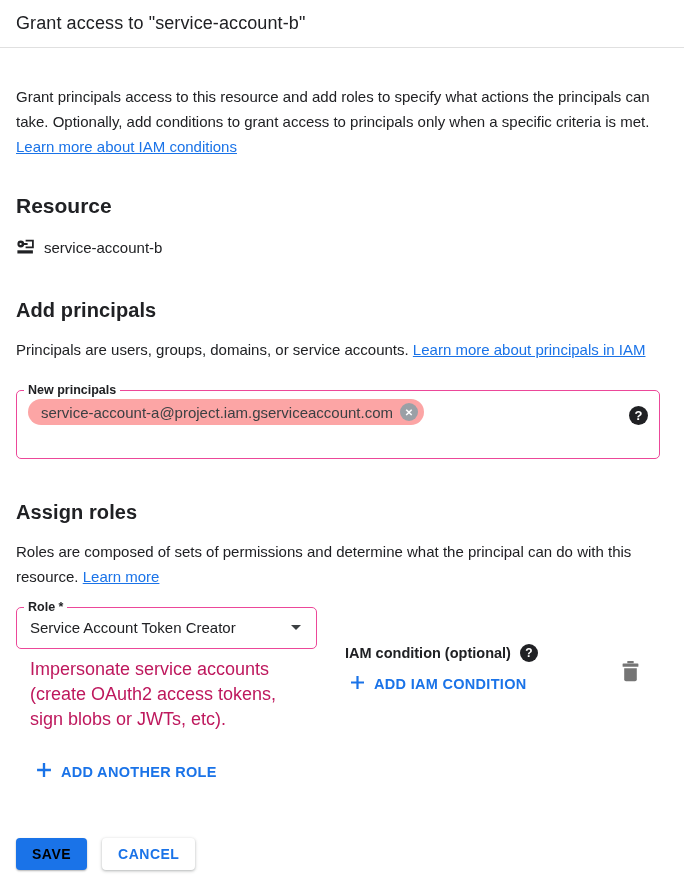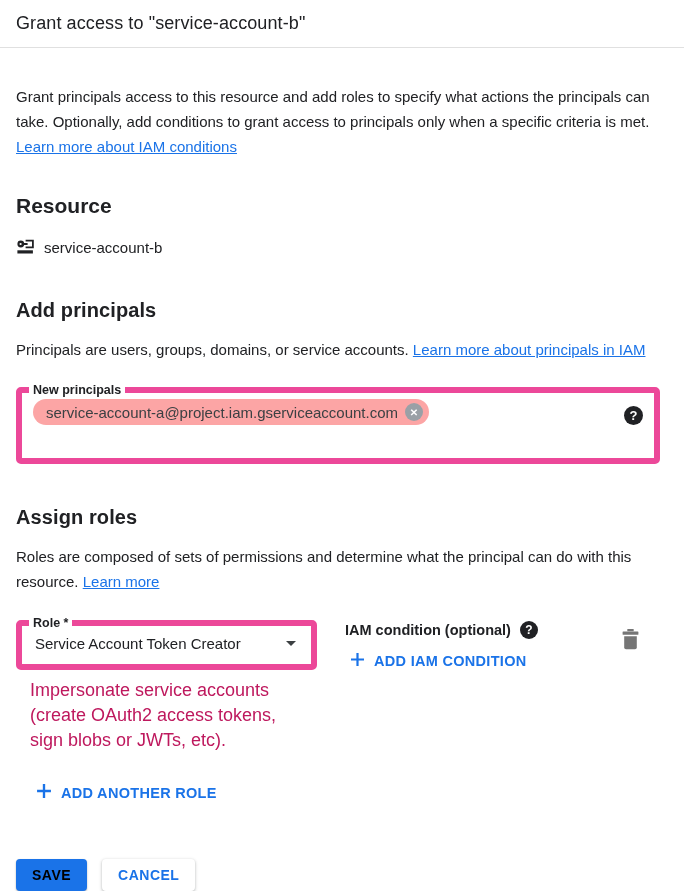--- a/index.html
+++ b/index.html
@@ -18,21 +18,21 @@
   a.link { color:#1a73e8; text-decoration:underline; cursor:pointer; }
 
   .heading-sm { margin-top:35px; font-size:21px; font-weight:700; }
   .resource-row { margin-top:19px; display:flex; align-items:center; gap:8px; font-size:15px; }
   .resource-row svg { display:block; }
 
   .heading-lg { margin-top:42px; font-size:20px; font-weight:700; letter-spacing:0.1px; }
   .section-desc { margin-top:15px; font-size:15px; line-height:25px; max-width:652px; }
 
   fieldset.field {
-    border:6px solid #ec4899; border-radius:5px; background:#fff;
+    border:1px solid #ec4899; border-radius:5px; background:#fff;
   }
   fieldset.field legend {
     font-size:12.5px; font-weight:700; color:#202124;
     padding:0 4px; margin-left:7px; line-height:14px;
   }
   .principals-field { margin-top:21px; width:644px; cursor:text; }
   .principals-inner {
     display:flex; justify-content:space-between; align-items:flex-start;
     padding:2px 11px 33px 11px;
   }
@@ -49,21 +49,21 @@
     border:none; cursor:pointer; flex:0 0 auto;
   }
   .help-icon {
     width:19px; height:19px; border-radius:50%; background:#202124;
     color:#fff; font-size:13px; font-weight:700; line-height:1;
     display:flex; align-items:center; justify-content:center;
     cursor:pointer; flex:0 0 auto; margin-top:7px;
   }
   .help-icon.inline { margin-top:0; width:18px; height:18px; font-size:12px; }
 
-  .roles-row { margin-top:22px; display:flex; align-items:flex-start; }
+  .roles-row { margin-top:11px; display:flex; align-items:center; }
   .role-col { width:301px; flex:0 0 auto; }
   .role-field { width:301px; cursor:pointer; }
   .role-value-row {
     display:flex; justify-content:space-between; align-items:center;
     padding:5px 13px 12px 13px; font-size:15px;gap:16px;
   }
   .dropdown-arrow {
     width:0; height:0; margin-right:2px;
     border-left:5px solid transparent; border-right:5px solid transparent;
     border-top:5.5px solid #3c4043;

